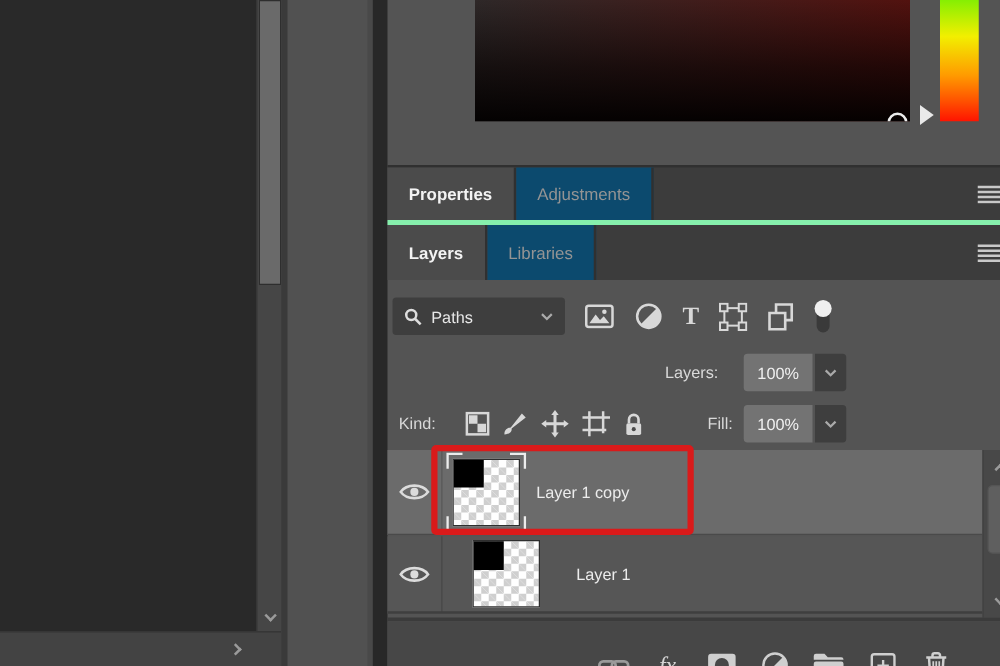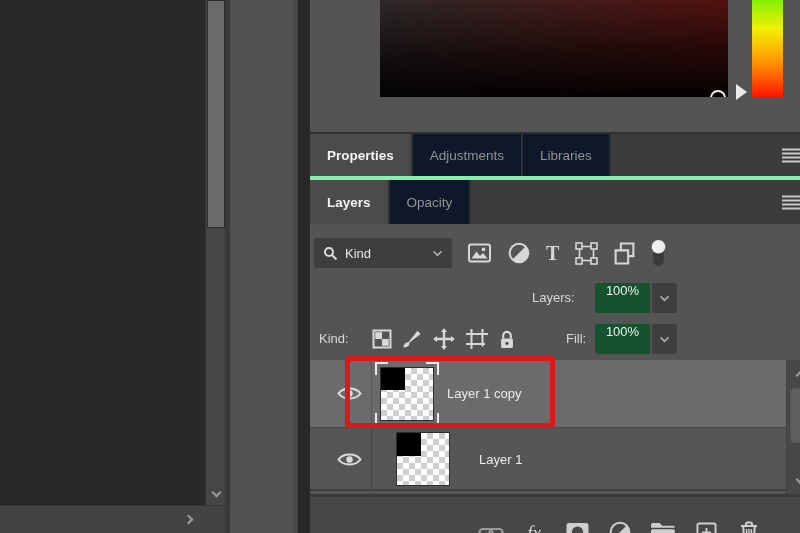--- a/index.html
+++ b/index.html
@@ -28,51 +28,51 @@
                linear-gradient(to right,#2e2828 0%,#52120f 100%);}
   .picker-cursor{position:absolute;right:2px;bottom:-9px;width:16px;height:16px;border:2px solid #ececec;border-radius:50%;}
   .hue-slider{position:absolute;left:442px;top:0;width:31px;height:97px;
     background:linear-gradient(to bottom,#85ef02 0%,#f2ef00 30%,#ff9b00 62%,#ff4f00 84%,#ff1400 100%);}
   .hue-arrow{position:absolute;left:426px;top:84px;width:0;height:0;
     border-top:8px solid transparent;border-bottom:8px solid transparent;border-left:11px solid #e9e9e9;}
   
   .tabbar{position:absolute;left:0;width:502px;background:#3c3c3c;display:flex;align-items:stretch;}
   #tabbar-props{top:132px;height:44px;border-top:2px solid #303030;}
   #tabbar-layers{top:176px;height:48px;border-top:4px solid #86efac;}
-  .tab{padding:0 17px;display:flex;align-items:center;font-size:13.5px;color:#949494;background:#0f172a;border-right:2px solid #303030;cursor:default;}
+  .tab{padding:0 17px;display:flex;align-items:center;font-size:13.5px;color:#949494;background:#0c4a6e;border-right:2px solid #303030;cursor:default;}
   .tab.active{background:#4b4b4b;color:#f3f3f3;font-weight:bold;}
   .panel-menu-btn{position:absolute;right:9px;top:50%;transform:translateY(-50%);width:22px;height:16px;display:flex;align-items:center;justify-content:center;}
   
   .kind-select{position:absolute;left:4px;top:238px;width:138px;height:30px;background:#3e3e3e;border-radius:3px;
     display:flex;align-items:center;gap:7px;padding:0 9px;}
   .kind-select span{font-size:13px;color:#e8e8e8;}
   .kind-select .dd{margin-left:auto;}
   .filter-icons{position:absolute;left:157px;top:234px;height:38px;display:flex;align-items:center;gap:16px;}
   .fi{display:flex;align-items:center;justify-content:center;}
   .t-glyph{font-family:"Liberation Serif",serif;font-weight:bold;font-size:20px;color:#d8d8d8;line-height:1;}
   
   .blend-select{position:absolute;left:4px;top:283px;width:200px;height:30px;background:#3e3e3e;border-radius:3px;
     display:flex;align-items:center;padding:0 11px;}
   .blend-select span{font-size:13px;color:#e8e8e8;}
   .blend-select .dd{margin-left:auto;}
   .row-label{position:absolute;font-size:13px;color:#d9d9d9;}
   #opacity-label{left:222px;top:283px;line-height:30px;}
-  .value-box{position:absolute;width:55px;height:30px;background:#14532d;border-radius:3px 0 0 3px;
-    display:flex;justify-content:center;font-size:13px;color:#f0f0f0;}
+  .value-box{position:absolute;width:55px;height:30px;background:#737373;border-radius:3px 0 0 3px;
+    display:flex;align-items:center;justify-content:center;font-size:13px;color:#f0f0f0;}
   .chev-box{position:absolute;width:25px;height:30px;background:#3e3e3e;border-radius:0 3px 3px 0;
     display:flex;align-items:center;justify-content:center;}
   #opacity-box{left:285px;top:283px;} #opacity-chev{left:342px;top:283px;}
   #fill-box{left:285px;top:324px;}    #fill-chev{left:342px;top:324px;}
   
   #lock-label{left:9px;top:324px;line-height:30px;}
   #fill-label{left:256px;top:324px;line-height:30px;}
   .lock-icons{position:absolute;left:62px;top:324px;height:30px;display:flex;align-items:center;gap:9px;}
   .li{display:flex;align-items:center;justify-content:center;}
   
-  .layer-row{position:absolute;left:0;width:476px;display:flex;align-items:center;padding-left:18px;}
+  .layer-row{position:absolute;left:0;width:476px;display:flex;align-items:center;}
   #layer-row-0{top:360px;height:68px;background:#6b6b6b;border-bottom:1px solid #4a4a4a;}
   #layer-row-1{top:429px;height:62px;background:#565656;border-bottom:2px solid #3f3f3f;gap:16px;}
   .eye-cell{width:44px;height:100%;display:flex;align-items:center;justify-content:center;border-right:1px solid rgba(0,0,0,.18);}
   .thumb-wrap{position:relative;margin-left:8px;width:54px;height:54px;flex:0 0 auto;}
   .thumb{position:absolute;inset:0;background-color:#fff;border:1px solid #2e2e2e;
     background-image:linear-gradient(45deg,#cfcfcf 25%,transparent 25%,transparent 75%,#cfcfcf 75%),
                      linear-gradient(45deg,#cfcfcf 25%,transparent 25%,transparent 75%,#cfcfcf 75%);
     background-size:12px 12px;background-position:0 0,6px 6px;}
   .thumb .black-sq{position:absolute;left:0;top:0;width:46%;height:44%;background:#000;}
   .brackets{position:absolute;left:-5px;top:-5px;}
@@ -114,44 +114,43 @@
 
     <div class="color-field">
       <div class="picker-cursor"></div>
     </div>
     <div class="hue-slider"></div>
     <div class="hue-arrow"></div>
 
     <div class="tabbar" id="tabbar-props">
       <div class="tab active">Properties</div>
       <div class="tab">Adjustments</div>
-      <div class="tab">Libraries</div>
       <div class="panel-menu-btn">
         <svg width="20" height="15" viewBox="0 0 20 15">
             <path d="M0 1.5 H20 M0 5.5 H20 M0 9.5 H20 M0 13.5 H20" stroke="#c9c9c9" stroke-width="2"></path>
           </svg>
       </div>
     </div>
 
     <div class="tabbar" id="tabbar-layers">
       <div class="tab active">Layers</div>
-      <div class="tab">Opacity</div>
+      <div class="tab">Libraries</div>
       <div class="panel-menu-btn">
         <svg width="20" height="15" viewBox="0 0 20 15">
             <path d="M0 1.5 H20 M0 5.5 H20 M0 9.5 H20 M0 13.5 H20" stroke="#c9c9c9" stroke-width="2"></path>
           </svg>
       </div>
     </div>
 
     <div class="kind-select">
       <svg width="15" height="15" viewBox="0 0 15 15">
           <circle cx="6" cy="6" r="4" fill="none" stroke="#ddd" stroke-width="2"></circle>
           <line x1="9.2" y1="9.2" x2="13.5" y2="13.5" stroke="#ddd" stroke-width="2"></line>
         </svg>
-      <span>Kind</span>
+      <span>Paths</span>
       <svg class="dd" width="11" height="7" viewBox="0 0 12 8">
           <polyline points="1.5,1.5 6,6 10.5,1.5" fill="none" stroke="#aaa" stroke-width="2"></polyline>
         </svg>
     </div>
     <div class="filter-icons">
       <div class="fi">
         <svg width="25" height="20" viewBox="0 0 24 20">
             <rect x="1.5" y="1.5" width="21" height="17" rx="2" fill="none" stroke="#d8d8d8" stroke-width="2"></rect>
             <path d="M4 15.5 L9 8.5 L12.5 13 L15.5 10 L20 15.5 Z" fill="#d8d8d8"></path>
             <circle cx="16" cy="6.4" r="1.8" fill="#d8d8d8"></circle>

